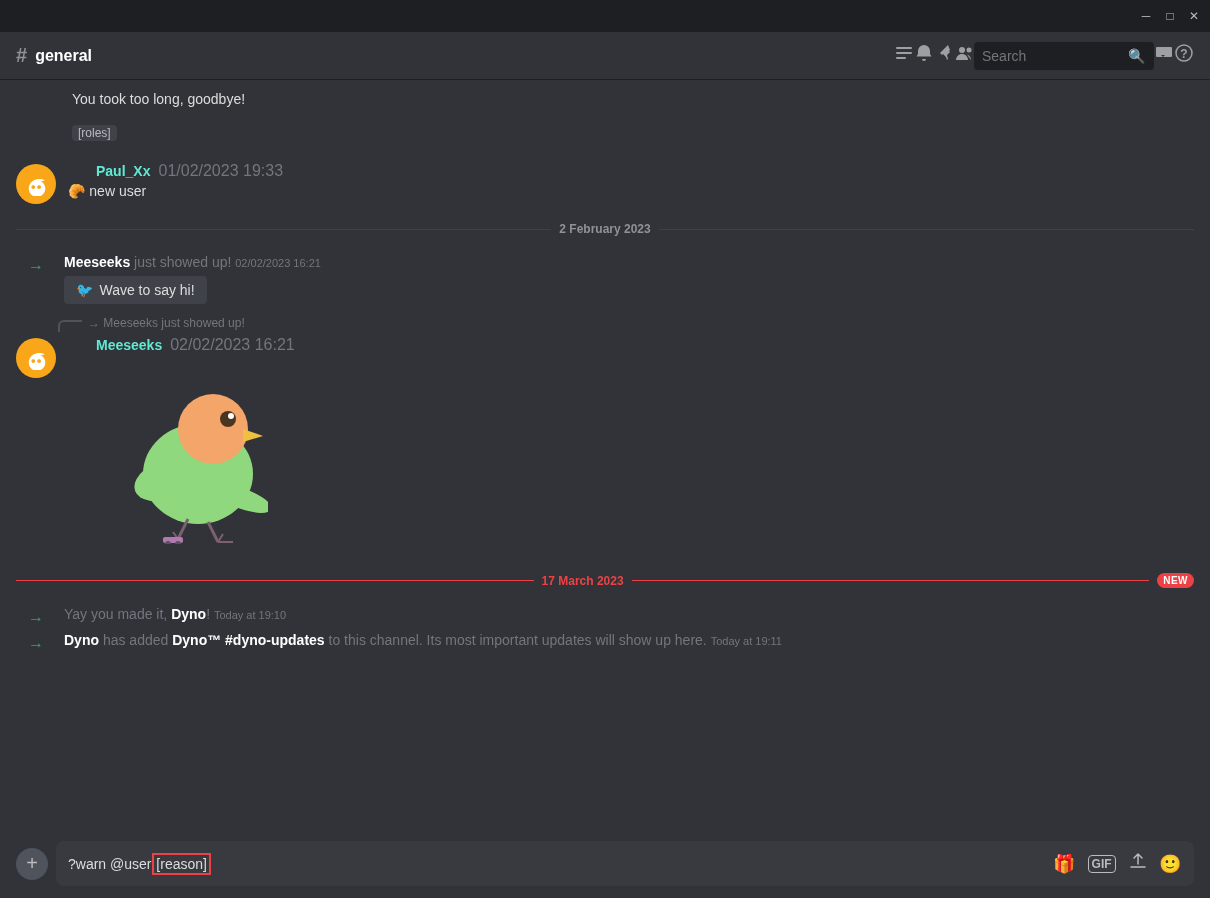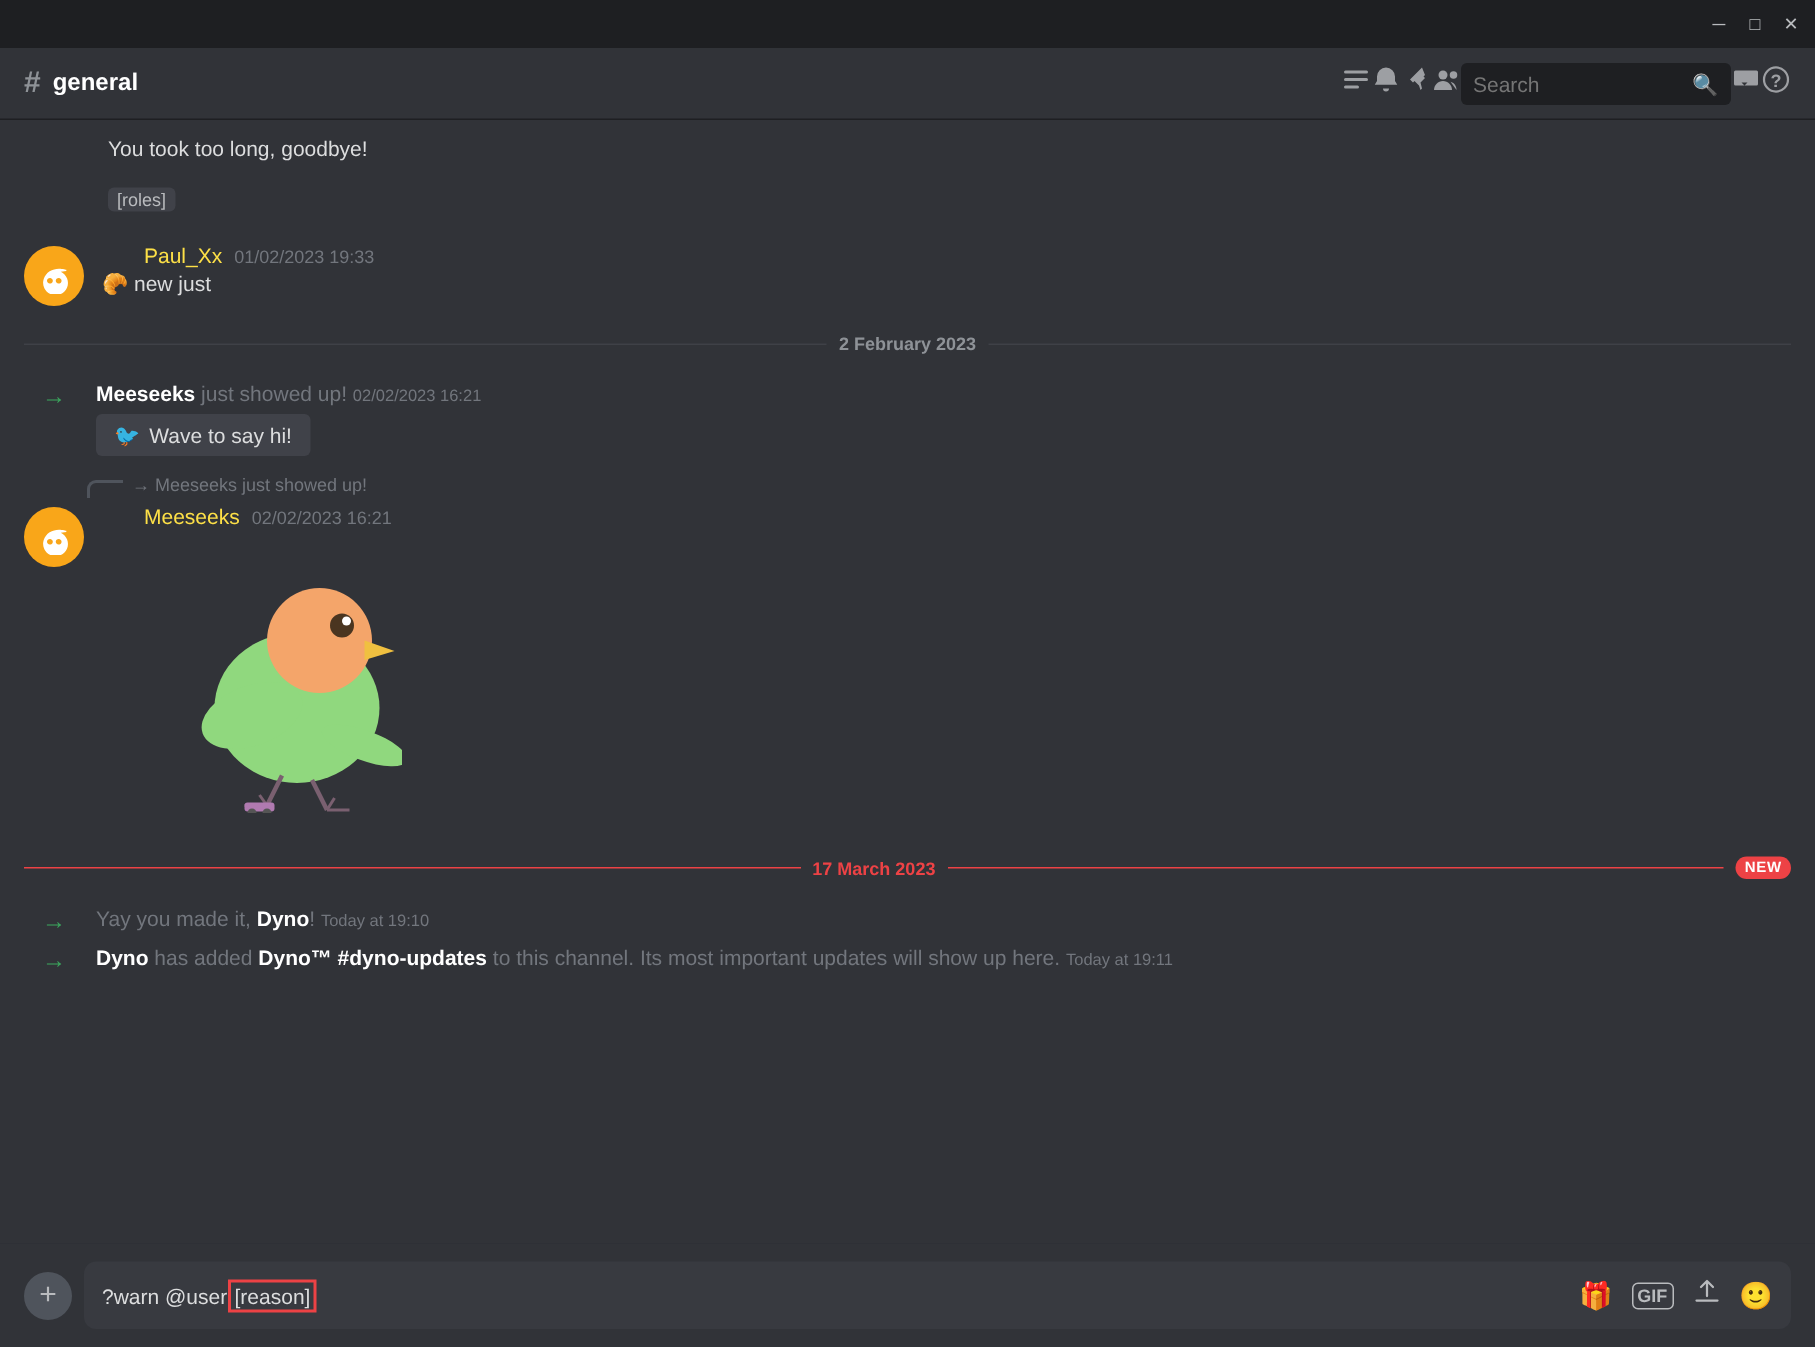--- a/index.html
+++ b/index.html
@@ -176,28 +176,28 @@
       flex: 1;
       min-width: 0;
     }
     .message-header {
       display: flex;
       align-items: baseline;
       gap: 8px;
       margin-bottom: 2px;
     }
     .message-author {
-      color: #fde047;
-      font-weight: 400;
+      color: #5eead4;
+      font-weight: 700;
       font-size: 14px;
       padding-left: 28px;
     }
     .message-timestamp {
       color: #72767d;
-      font-size: 12px;
+      font-size: 16px;
     }
     .message-text {
       color: #dcddde;
       font-size: 14px;
       line-height: 1.375;
     }
 
     
     .system-message {
       display: flex;
@@ -403,21 +403,21 @@
     <div class="avatar avatar-discord">
       <svg width="24" height="24" viewBox="0 0 28 20" fill="white">
           <path d="M23.6 5.2s-2.9-.9-5.8-.9c-2.5 0-5 .7-7.2 2C8.4 7.8 6.8 9.9 6 12.3c-.8 2.4-.6 5 .5 7.2 1.1 2.2 3 3.9 5.3 4.8s4.8.9 7.1-.1c2.3-1 4.2-2.8 5.2-5.1 1-2.3 1-4.9.1-7.2-.9-2.3-2.7-4.2-4.9-5.3l4.3-.4zM10.7 15.8c-.6 0-1.2-.3-1.6-.7-.4-.5-.6-1.1-.5-1.7.1-.6.4-1.2.9-1.5.5-.4 1.1-.5 1.7-.4.6.1 1.1.5 1.5 1 .3.5.5 1.1.3 1.7-.1.6-.5 1.1-1 1.4-.4.1-.9.2-1.3.2zm6.8 0c-.6 0-1.2-.3-1.6-.7-.4-.5-.6-1.1-.5-1.7.1-.6.4-1.2.9-1.5.5-.4 1.1-.5 1.7-.4.6.1 1.1.5 1.5 1 .3.5.5 1.1.3 1.7-.1.6-.5 1.1-1 1.4-.4.1-.9.2-1.3.2z"></path>
         </svg>
     </div>
     <div class="message-content">
       <div class="message-header">
         <span class="message-author">Paul_Xx</span>
         <span class="message-timestamp">01/02/2023 19:33</span>
       </div>
-      <div class="message-text">🥐 new just</div>
+      <div class="message-text">🥐 new user</div>
     </div>
   </div>
 
   <div class="date-separator">
     <div class="date-separator-line"></div>
     <span class="date-separator-text">2 February 2023</span>
     <div class="date-separator-line"></div>
   </div>
 
   <div class="system-message">

